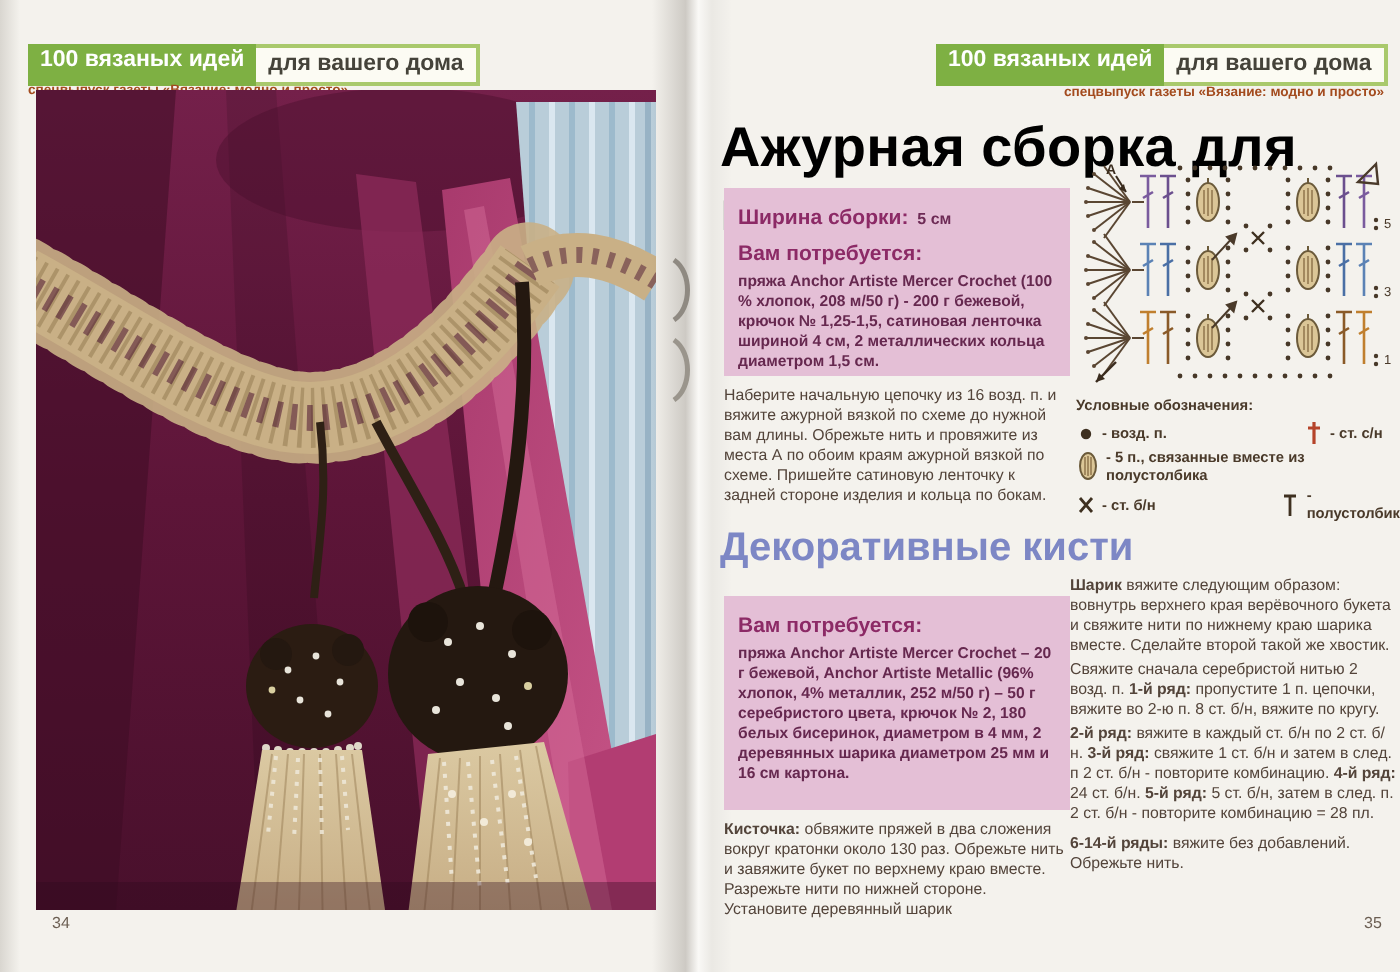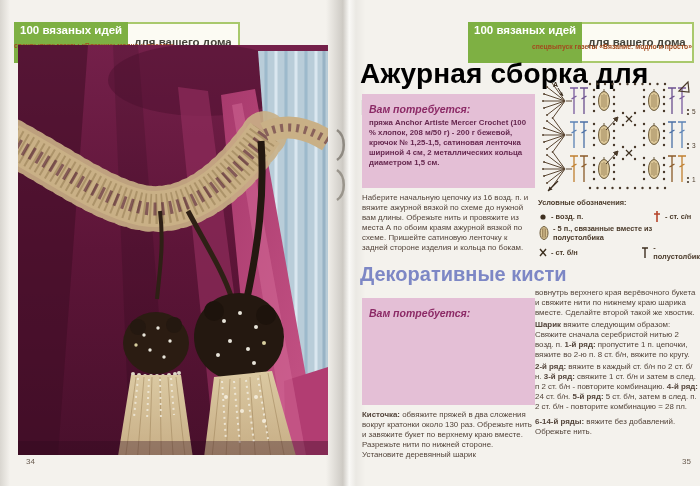--- a/index.html
+++ b/index.html
@@ -5,30 +5,30 @@
   html,body{margin:0;padding:0;}
   body{font-family:"Liberation Sans",sans-serif;}
   .scan{position:relative;width:700px;height:486px;background:#f4f2ed;overflow:hidden;}
   .edge-left{position:absolute;left:0;top:0;width:10px;height:486px;
     background:linear-gradient(90deg,#d9d6d0,#f4f2ed);}
   .gutter{position:absolute;left:326px;top:0;width:40px;height:486px;
     background:linear-gradient(90deg,rgba(0,0,0,0) 0%,rgba(105,98,90,0.28) 42%,rgba(255,255,255,0.5) 58%,rgba(0,0,0,0.04) 75%,rgba(0,0,0,0) 100%);}
   
   .badge{position:absolute;display:flex;align-items:stretch;font-weight:bold;font-size:11.5px;line-height:15px;}
   .badge-green{background:#7eb043;color:#fff;padding:1px 6px;}
-  .badge-white{background:#fcfbf3;color:#45433a;padding:11px 6px;border:2px solid #a9c96c;border-left:none;}
+  .badge-white{background:#fcfbf3;color:#45433a;padding:1px 6px;border:2px solid #a9c96c;border-left:none;}
   .hdr-sub{position:absolute;font-size:6.8px;font-weight:bold;color:#a34b1e;}
   
   .title-magenta{position:absolute;left:360px;top:58px;width:320px;font-size:28px;font-weight:bold;color:#000000;letter-spacing:0.2px;}
   .title-peri{position:absolute;left:360px;top:263px;width:240px;font-size:20px;font-weight:bold;color:#7d87c5;}
   
   .infobox{position:absolute;left:362px;width:173px;background:#e4bfd6;padding:5px 7px 4px 7px;box-sizing:border-box;}
   .ib-param{font-size:10.5px;font-weight:bold;color:#8c2a66;}
   .ib-val{font-size:8px;font-weight:bold;color:#6d2a55;}
-  .ib-need{font-size:10.5px;font-weight:bold;color:#8c2a66;margin-top:4px;font-style:italic;}
+  .ib-need{font-size:10.5px;font-weight:bold;color:#8c2a66;margin-top:4px;}
   .ib-mat{font-size:7.8px;font-weight:bold;color:#66284f;line-height:1.28;margin-top:3px;}
   
   .body-txt{position:absolute;font-size:7.9px;line-height:1.27;color:#53443a;}
   .body-txt p{margin:0 0 4px 0;}
   .pgnum{position:absolute;top:457px;font-size:8px;color:#6b5e52;}
   
   .legend{position:absolute;left:538px;top:198px;width:162px;font-size:7.4px;font-weight:bold;color:#4a3a2a;}
   .legend-title{margin-bottom:2px;}
   .lrow{display:flex;align-items:center;margin-bottom:1px;gap:40px;}
   .lcell{display:flex;align-items:center;gap:3px;}
@@ -179,20 +179,22 @@
 
   <div class="badge" style="left:468px;top:22px;">
     <span class="badge-green">100 вязаных идей</span>
     <span class="badge-white">для вашего дома</span>
   </div>
   <div class="hdr-sub" style="left:468px;top:43px;width:224px;text-align:right;">спецвыпуск газеты «Вязание: модно и просто»</div>
 
   <div class="title-magenta">Ажурная сборка для шторы</div>
 
   <div class="infobox" style="top:94px;height:94px;">
+    <div><span class="ib-param">Ширина сборки:</span>
+      <span class="ib-val">5 см</span></div>
     <div class="ib-need">Вам потребуется:</div>
     <div class="ib-mat">пряжа Anchor Artiste Mercer Crochet (100 % хлопок, 208 м/50 г) - 200 г бежевой, крючок № 1,25-1,5, сатиновая ленточка шириной 4 см, 2 металлических кольца диаметром 1,5 см.</div>
   </div>
 
   <div class="body-txt" style="left:362px;top:193px;width:172px;">Наберите начальную цепочку из 16 возд. п. и вяжите ажурной вязкой по схеме до нужной вам длины. Обрежьте нить и провяжите из места А по обоим краям ажурной вязкой по схеме. Пришейте сатиновую ленточку к задней стороне изделия и кольца по бокам.</div>
 
   <svg style="position:absolute;left:537px;top:78px;" width="162" height="118" viewBox="0 0 160 118">
     <defs>
       <g id="dc">
           <path d="M-4 0 H4 M0 0 V26 M-2.5 11 L2.5 8" fill="none" stroke="currentColor" stroke-width="1.3"></path>
@@ -398,26 +400,27 @@
           </svg>
         <span>- полустолбик</span>
       </span>
     </div>
   </div>
 
   <div class="title-peri">Декоративные кисти</div>
 
   <div class="infobox" style="top:298px;height:107px;">
     <div class="ib-need">Вам потребуется:</div>
+    <div class="ib-mat">пряжа Anchor Artiste Mercer Crochet – 20 г бежевой, Anchor Artiste Metallic (96% хлопок, 4% металлик, 252 м/50 г) – 50 г серебристого цвета, крючок № 2, 180 белых бисеринок, диаметром в 4 мм, 2 деревянных шарика диаметром 25 мм и 16 см картона.</div>
   </div>
 
   <div class="body-txt" style="left:362px;top:410px;width:172px;"><span style="font-weight: bold;">Кисточка:</span><span> обвяжите пряжей в два сложения вокруг кратонки около 130 раз. Обрежьте нить и завяжите букет по верхнему краю вместе. Разрежьте нити по нижней стороне. Установите деревянный шарик</span></div>
 
   <div class="body-txt" style="left:535px;top:288px;width:164px;">
+    <p style="margin-bottom:0;"><span style="font-weight: bold;">Шарик</span><span> вяжите следующим образом:</span></p>
     <p style="margin-bottom:2px;"><span>вовнутрь верхнего края верёвочного букета и свяжите нити по нижнему краю шарика вместе. Сделайте второй такой же хвостик.</span></p>
-    <p style="margin-bottom:0;"><span style="font-weight: bold;">Шарик</span><span> вяжите следующим образом:</span></p>
     <p style="margin-bottom:2px;"><span>Свяжите сначала серебристой нитью 2 возд. п. </span><span style="font-weight: bold;">1-й ряд:</span><span> пропустите 1 п. цепочки, вяжите во 2-ю п. 8 ст. б/н, вяжите по кругу.</span></p>
     <p style="margin-bottom:5px;"><span style="font-weight: bold;">2-й ряд:</span><span> вяжите в каждый ст. б/н по 2 ст. б/н. </span><span style="font-weight: bold;">3-й ряд:</span><span> свяжите 1 ст. б/н и затем в след. п 2 ст. б/н - повторите комбинацию. </span><span style="font-weight: bold;">4-й ряд:</span><span> 24 ст. б/н. </span><span style="font-weight: bold;">5-й ряд:</span><span> 5 ст. б/н, затем в след. п. 2 ст. б/н - повторите комбинацию = 28 пл.</span></p>
     <p style="margin-bottom:5px;"><span style="font-weight: bold;">6-14-й ряды:</span><span> вяжите без добавлений. Обрежьте нить.</span></p>
   </div>
 
   <div class="pgnum" style="left:682px;">35</div>
 </div>
 
 </body></html>

